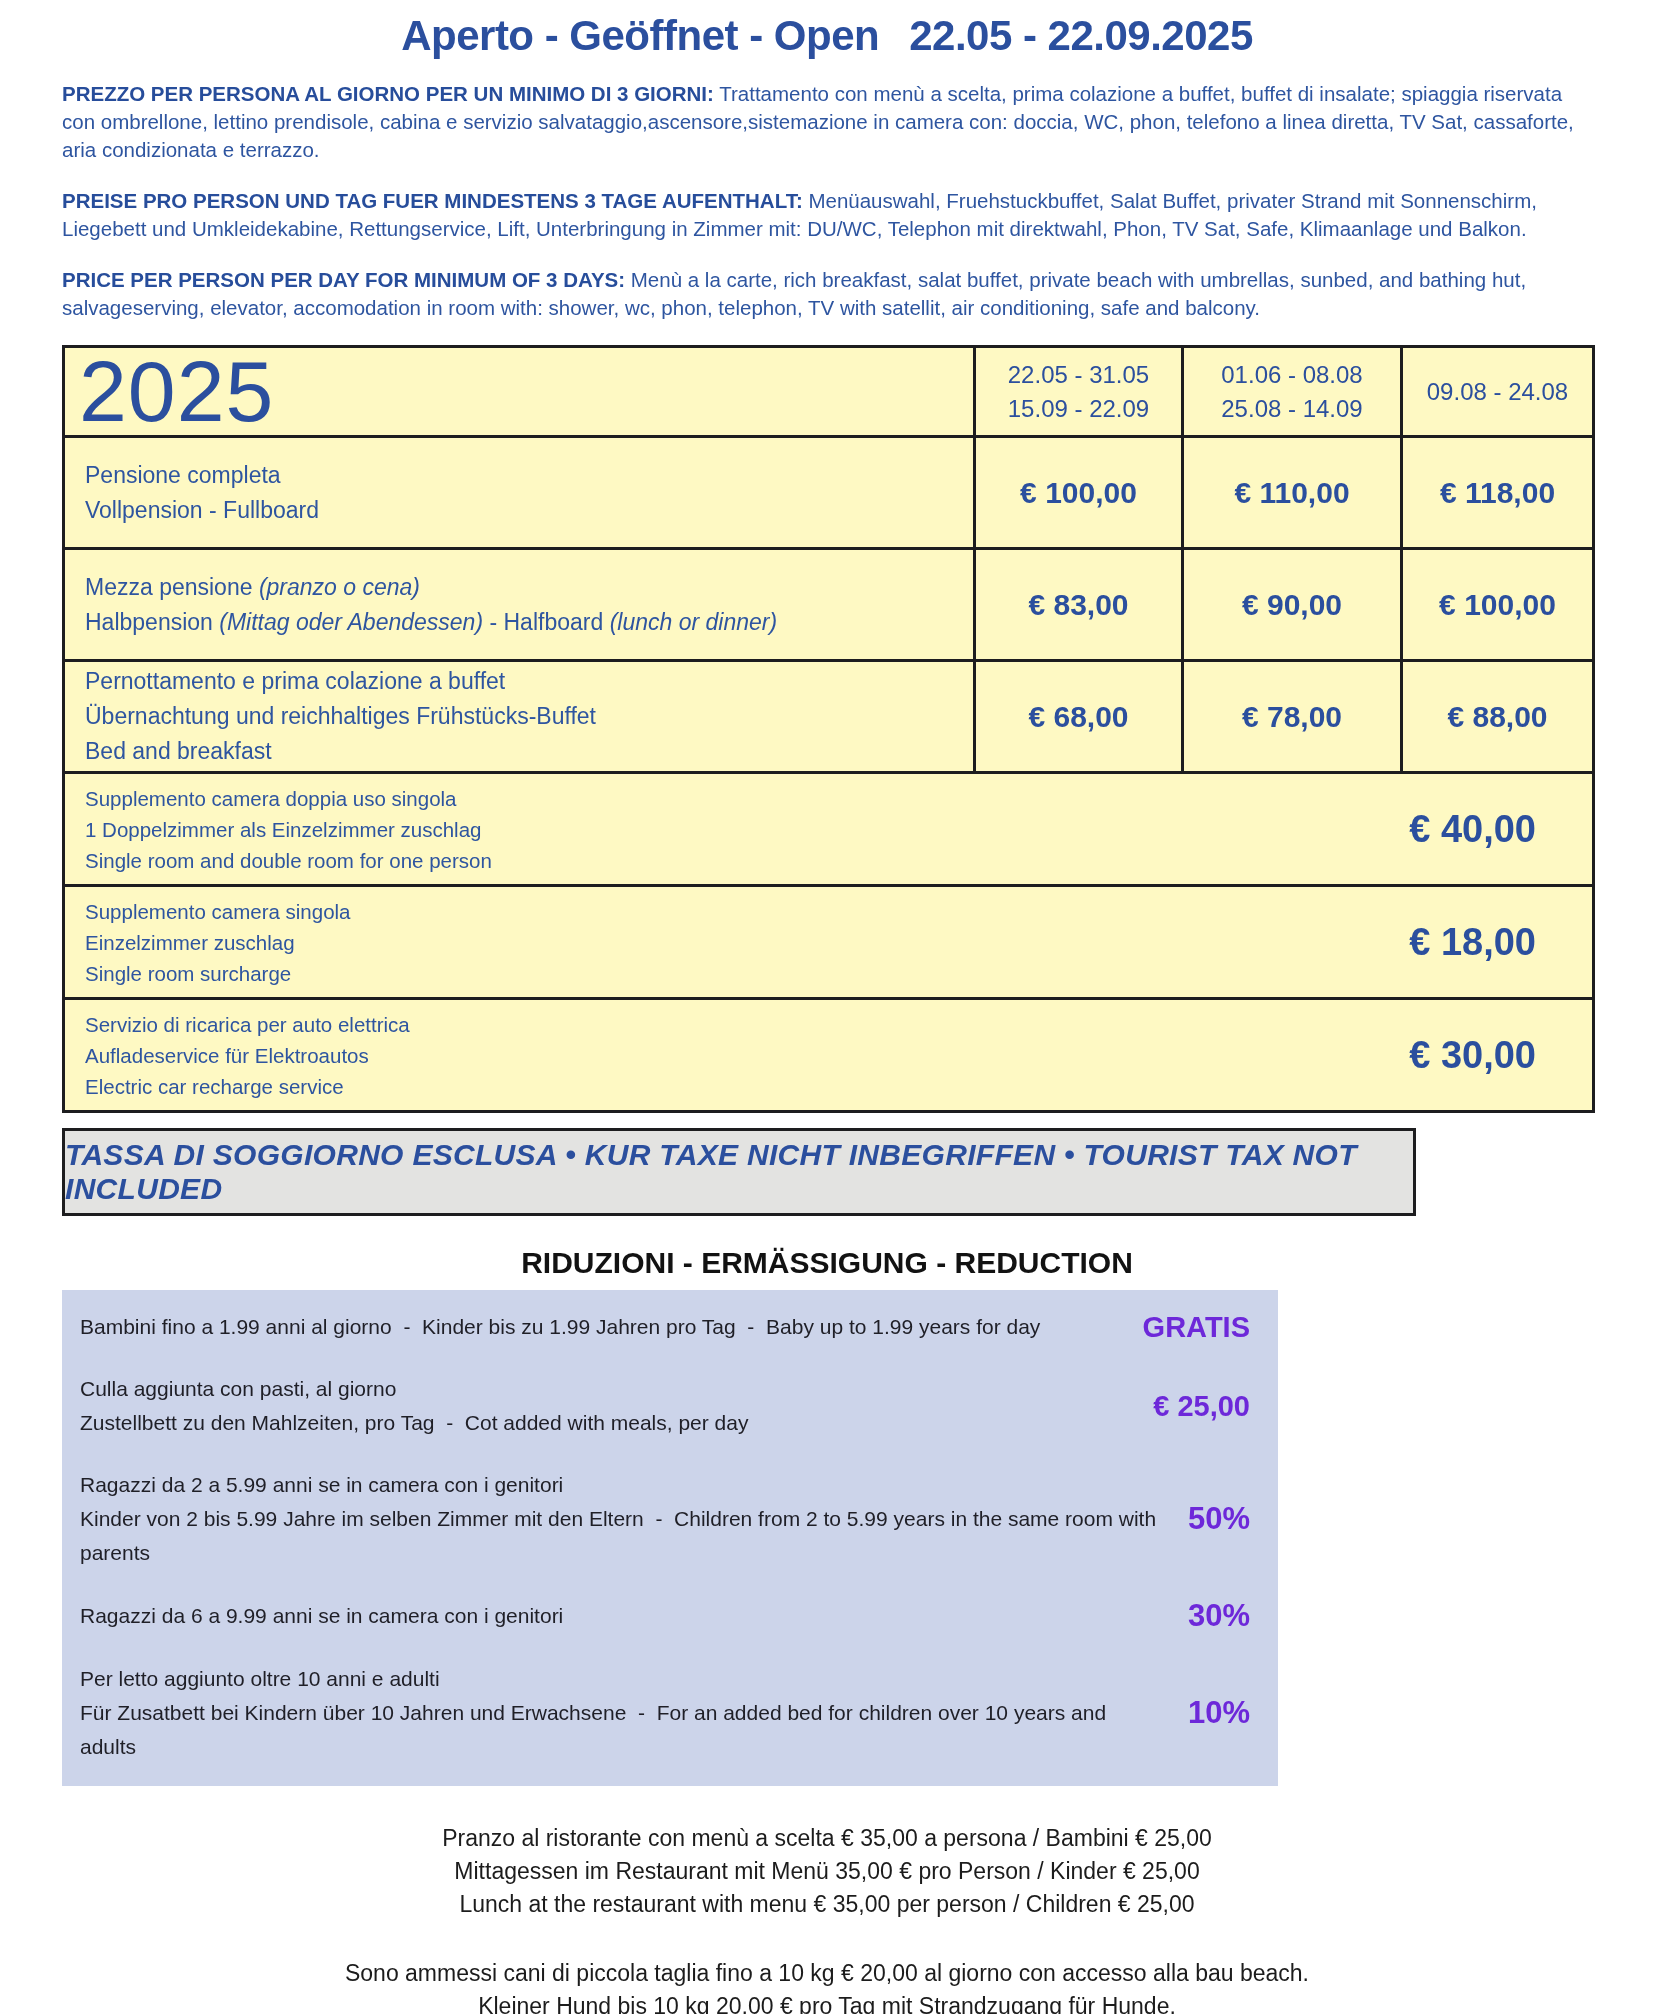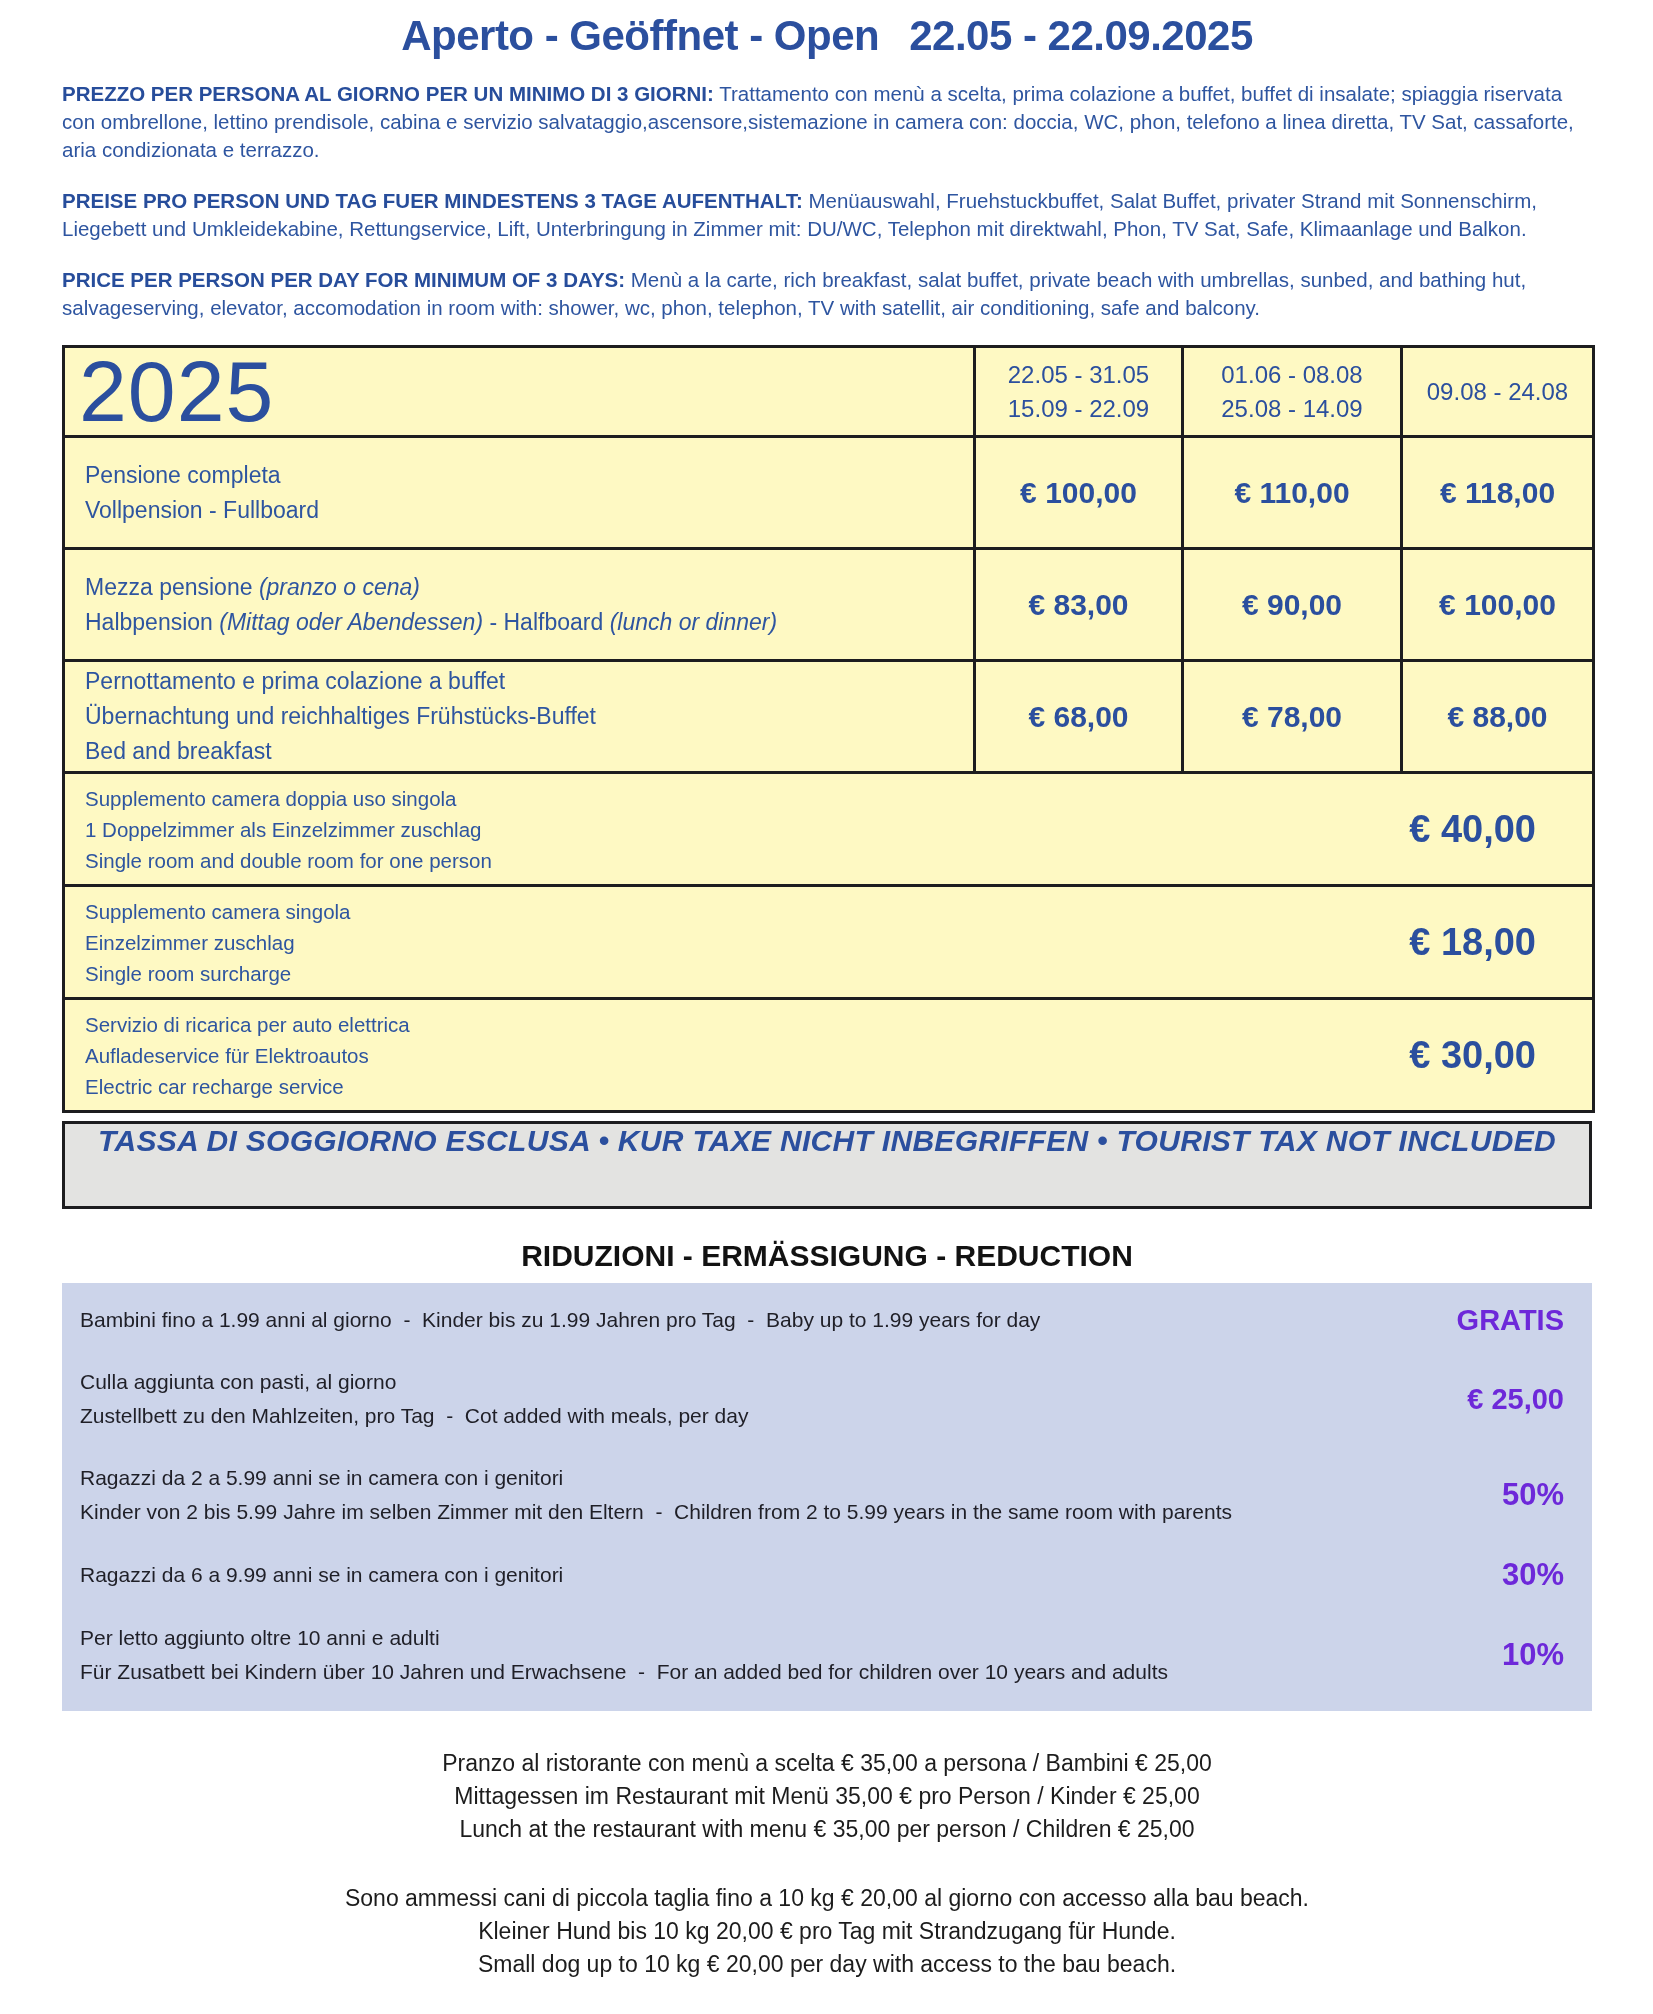--- a/index.html
+++ b/index.html
@@ -62,47 +62,48 @@
   .it{font-style:italic;}
 
   .supp-cell{height:113px;padding:0 56px 0 20px;}
   .supp-flex{display:flex;align-items:center;justify-content:space-between;}
   .supp-lines{font-size:20.5px;line-height:31px;color:#2e55a0;}
   .supp-price{font-size:38px;font-weight:700;color:#2b4f9e;white-space:nowrap;margin-left:44px;}
 
   
   .banner{
     box-sizing:border-box;
-    width:1530px;
+    width:1354px;
     height:88px;
-    margin-top:8px;
+    margin-top:15px;
     background:#e3e3e1;
     border:3px solid #1d1d1f;
     display:flex;
+    align-items:center;
     justify-content:center;
   }
   .banner .banner-text{
     font-style:italic;
     font-weight:700;
     font-size:30px;
     color:#2b4f9e;
     letter-spacing:0.3px;
   }
 
   
   .red-head{
     margin:30px 0 10px 0;
     text-align:center;
     font-size:30px;
     font-weight:700;
     color:#121212;
   }
   .panel{
     box-sizing:border-box;
-    width:1530px;
+    width:1216px;
     background:#ccd4ea;
     color:#1f1f27;
     padding:6px 0 8px 0;
     margin-top:8px;
   }
   .red-row{
     display:flex;
     align-items:center;
     justify-content:space-between;
     padding:14px 28px 14px 18px;

